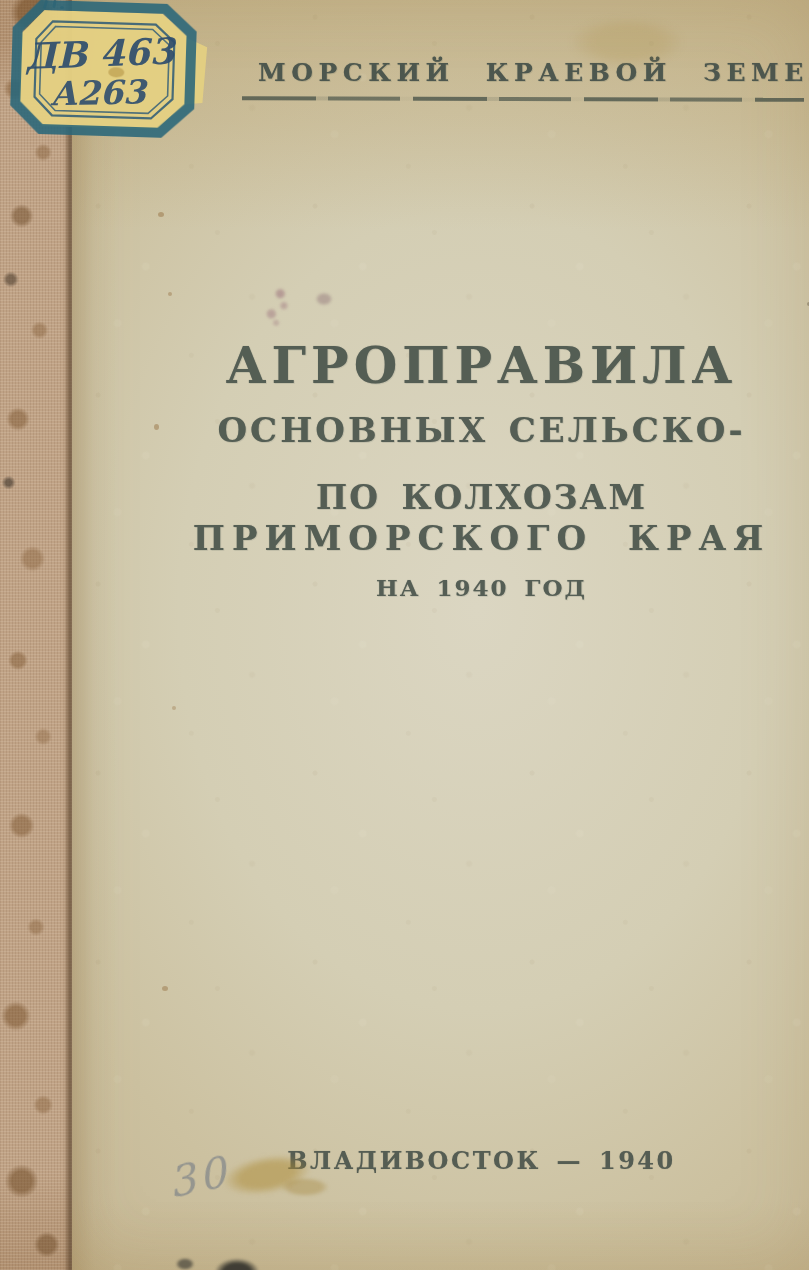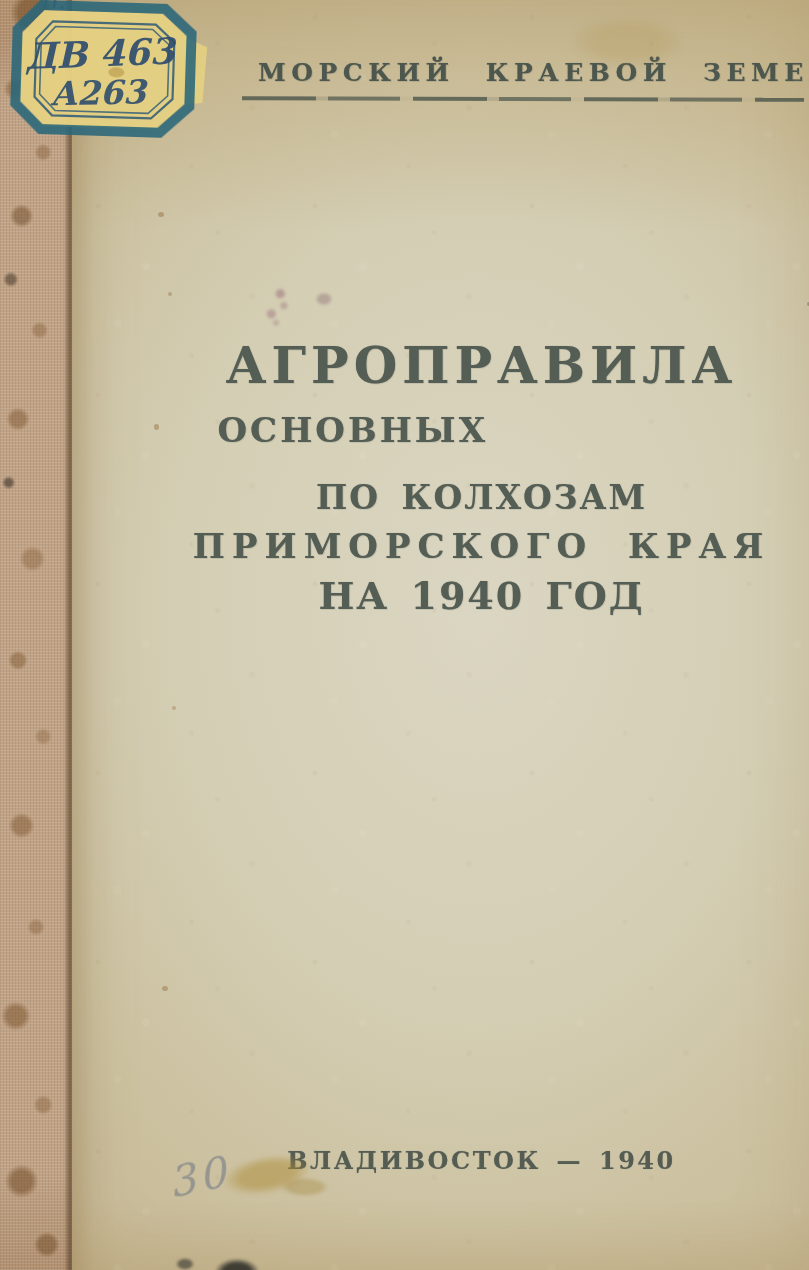--- a/index.html
+++ b/index.html
@@ -95,22 +95,22 @@
     font-weight:bold;
     text-shadow:0 0 1px rgba(71,82,74,.5), 1px 1px 0 rgba(71,82,74,.10);
     opacity:.9;
     text-align:center;
   }
   .t1{font-size:50px;line-height:58px;letter-spacing:5px;}
   .t2{margin:15px auto 16px;width:528px;display:flex;justify-content:space-between;
       font-size:34px;line-height:40px;letter-spacing:3px;}
   .t3{margin-top:5px;font-size:34px;line-height:40px;letter-spacing:1px;word-spacing:10px;}
   .t4{margin-top:28px;font-size:33px;line-height:40px;letter-spacing:2px;word-spacing:8px;}
-  .t5{margin-top:8px;font-size:34px;line-height:40px;letter-spacing:7px;word-spacing:16px;}
-  .t6{margin-top:10px;font-size:38px;line-height:40px;letter-spacing:2px;word-spacing:6px;}
+  .t5{margin-top:0;font-size:34px;line-height:40px;letter-spacing:7px;word-spacing:16px;}
+  .t6{margin-top:10px;font-size:23px;line-height:40px;letter-spacing:2px;word-spacing:6px;}
   
   .imprint{
     position:absolute;left:86px;right:4px;top:1146px;
     text-align:center;font-weight:bold;font-size:24px;line-height:30px;
     letter-spacing:2.5px;word-spacing:5px;color:#454f48;opacity:.88;
     text-shadow:0 0 1px rgba(69,79,72,.5);
   }
   
   .stain{position:absolute;pointer-events:none;}
   .stain-bl{
@@ -169,20 +169,21 @@
 
   <div class="paper">
 
     <div class="header-line">МОРСКИЙ КРАЕВОЙ ЗЕМЕЛЬНЫЙ ОТДЕЛ</div>
     <div class="header-rule"></div>
 
     <div class="title-block">
       <div class="t-line t1">АГРОПРАВИЛА</div>
       <div class="t-line t2">
         <span>ОСНОВНЫХ</span>
+        <span>СЕЛЬСКО-</span>
       </div>
       <div class="t-line t4">ПО КОЛХОЗАМ</div>
       <div class="t-line t5">ПРИМОРСКОГО КРАЯ</div>
       <div class="t-line t6">НА 1940 ГОД</div>
     </div>
 
     <div class="imprint">ВЛАДИВОСТОК — 1940</div>
 
     <div class="stain stain-top"></div>
     <div class="stain smudge-a"></div>

